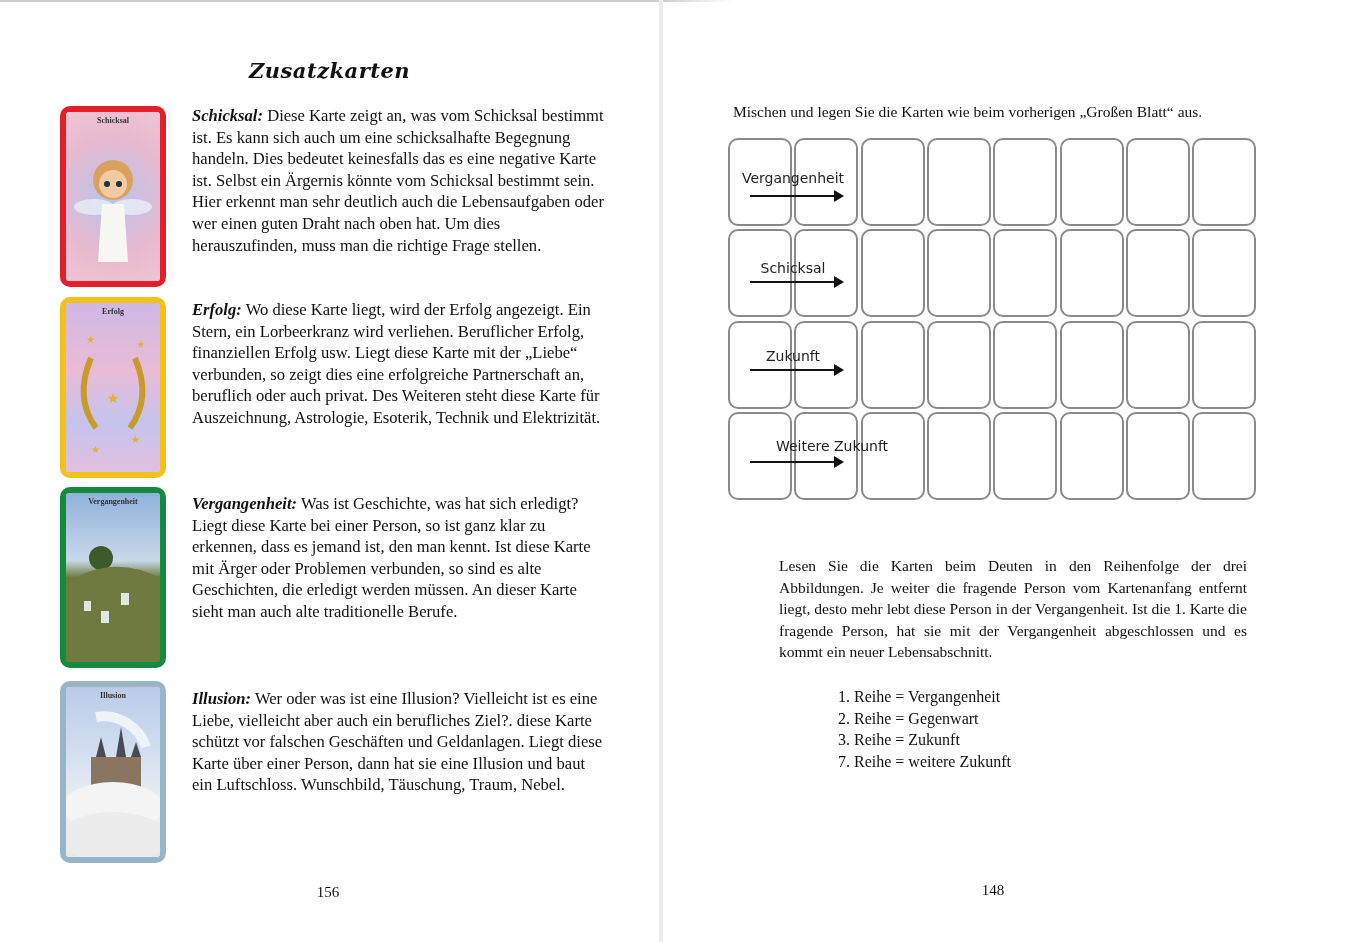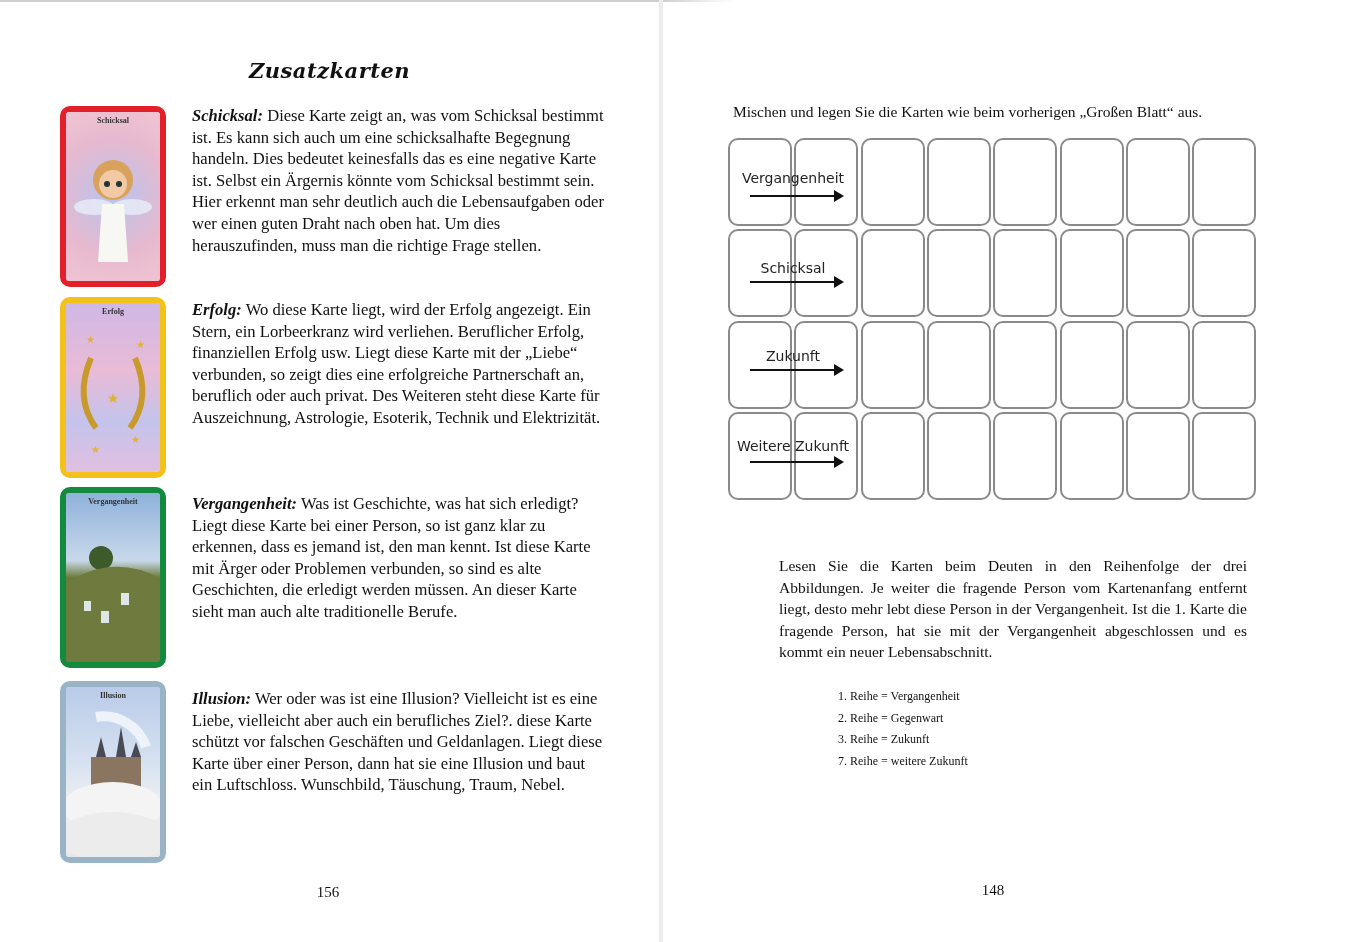--- a/index.html
+++ b/index.html
@@ -20,21 +20,21 @@
   .card .art{position:absolute;inset:0;border-radius:3px;overflow:hidden;}
   .entry .txt{position:absolute;left:192px;width:412px;font-size:16.6px;line-height:21.6px;}
   .entry .txt b{font-weight:bold;font-style:italic;}
   .instr{position:absolute;left:70px;top:103px;width:600px;font-size:15.5px;}
   .grid{position:absolute;left:65px;top:138px;width:530px;height:366px;}
   .cell{position:absolute;width:64px;height:88px;box-sizing:border-box;border:2px solid #8a8a8a;border-radius:10px;background:#fff;}
   .rowlabel{position:absolute;left:0;width:130px;font-family:"DejaVu Sans",sans-serif;font-size:14px;color:#222;text-align:center;}
   .arrow{position:absolute;left:22px;width:92px;height:2px;background:#111;}
   .arrow:after{content:"";position:absolute;right:-2px;top:-5px;border-left:10px solid #111;border-top:6px solid transparent;border-bottom:6px solid transparent;}
   .body-p{position:absolute;left:116px;top:555px;width:468px;font-size:15.5px;line-height:21.6px;text-align:justify;}
-  .list{position:absolute;left:175px;top:686px;font-size:12px;line-height:21.6px;}
+  .list{position:absolute;left:175px;top:686px;font-size:16px;line-height:21.6px;}
   .closing{position:absolute;left:116px;top:793px;width:480px;font-size:15.5px;line-height:21.6px;}
 </style>
 </head>
 <body>
 
 <div class="topline-left"></div>
 <div class="topline-right"></div>
 <div class="gutter"></div>
 
 <div class="page left">
@@ -160,21 +160,21 @@
       <div class="cell" style="left: 265.2px; top: 273.9px;"></div>
       <div class="cell" style="left: 331.5px; top: 273.9px;"></div>
       <div class="cell" style="left: 397.8px; top: 273.9px;"></div>
       <div class="cell" style="left: 464.1px; top: 273.9px;"></div>
     <div class="rowlabel" style="top:32px;">Vergangenheit</div>
     <div class="arrow" style="top:57px;"></div>
     <div class="rowlabel" style="top:122px;">Schicksal</div>
     <div class="arrow" style="top:143px;"></div>
     <div class="rowlabel" style="top:210px;">Zukunft</div>
     <div class="arrow" style="top:231px;"></div>
-    <div class="rowlabel" style="top:300px;">Weitere Zukunft</div>
+    <div class="rowlabel" style="top:300px;margin-left:39px;">Weitere Zukunft</div>
     <div class="arrow" style="top:323px;"></div>
   </div>
 
   <div class="body-p">Lesen Sie die Karten beim Deuten in den Reihenfolge der drei Abbildungen. Je weiter die fragende Person vom Kartenanfang entfernt liegt, desto mehr lebt diese Person in der Vergangenheit. Ist die 1. Karte die fragende Person, hat sie mit der Vergangenheit abgeschlossen und es kommt ein neuer Lebensabschnitt.</div>
 
   <div class="list">
     <div>1. Reihe = Vergangenheit</div>
     <div>2. Reihe = Gegenwart</div>
     <div>3. Reihe = Zukunft</div>
     <div>7. Reihe = weitere Zukunft</div>

